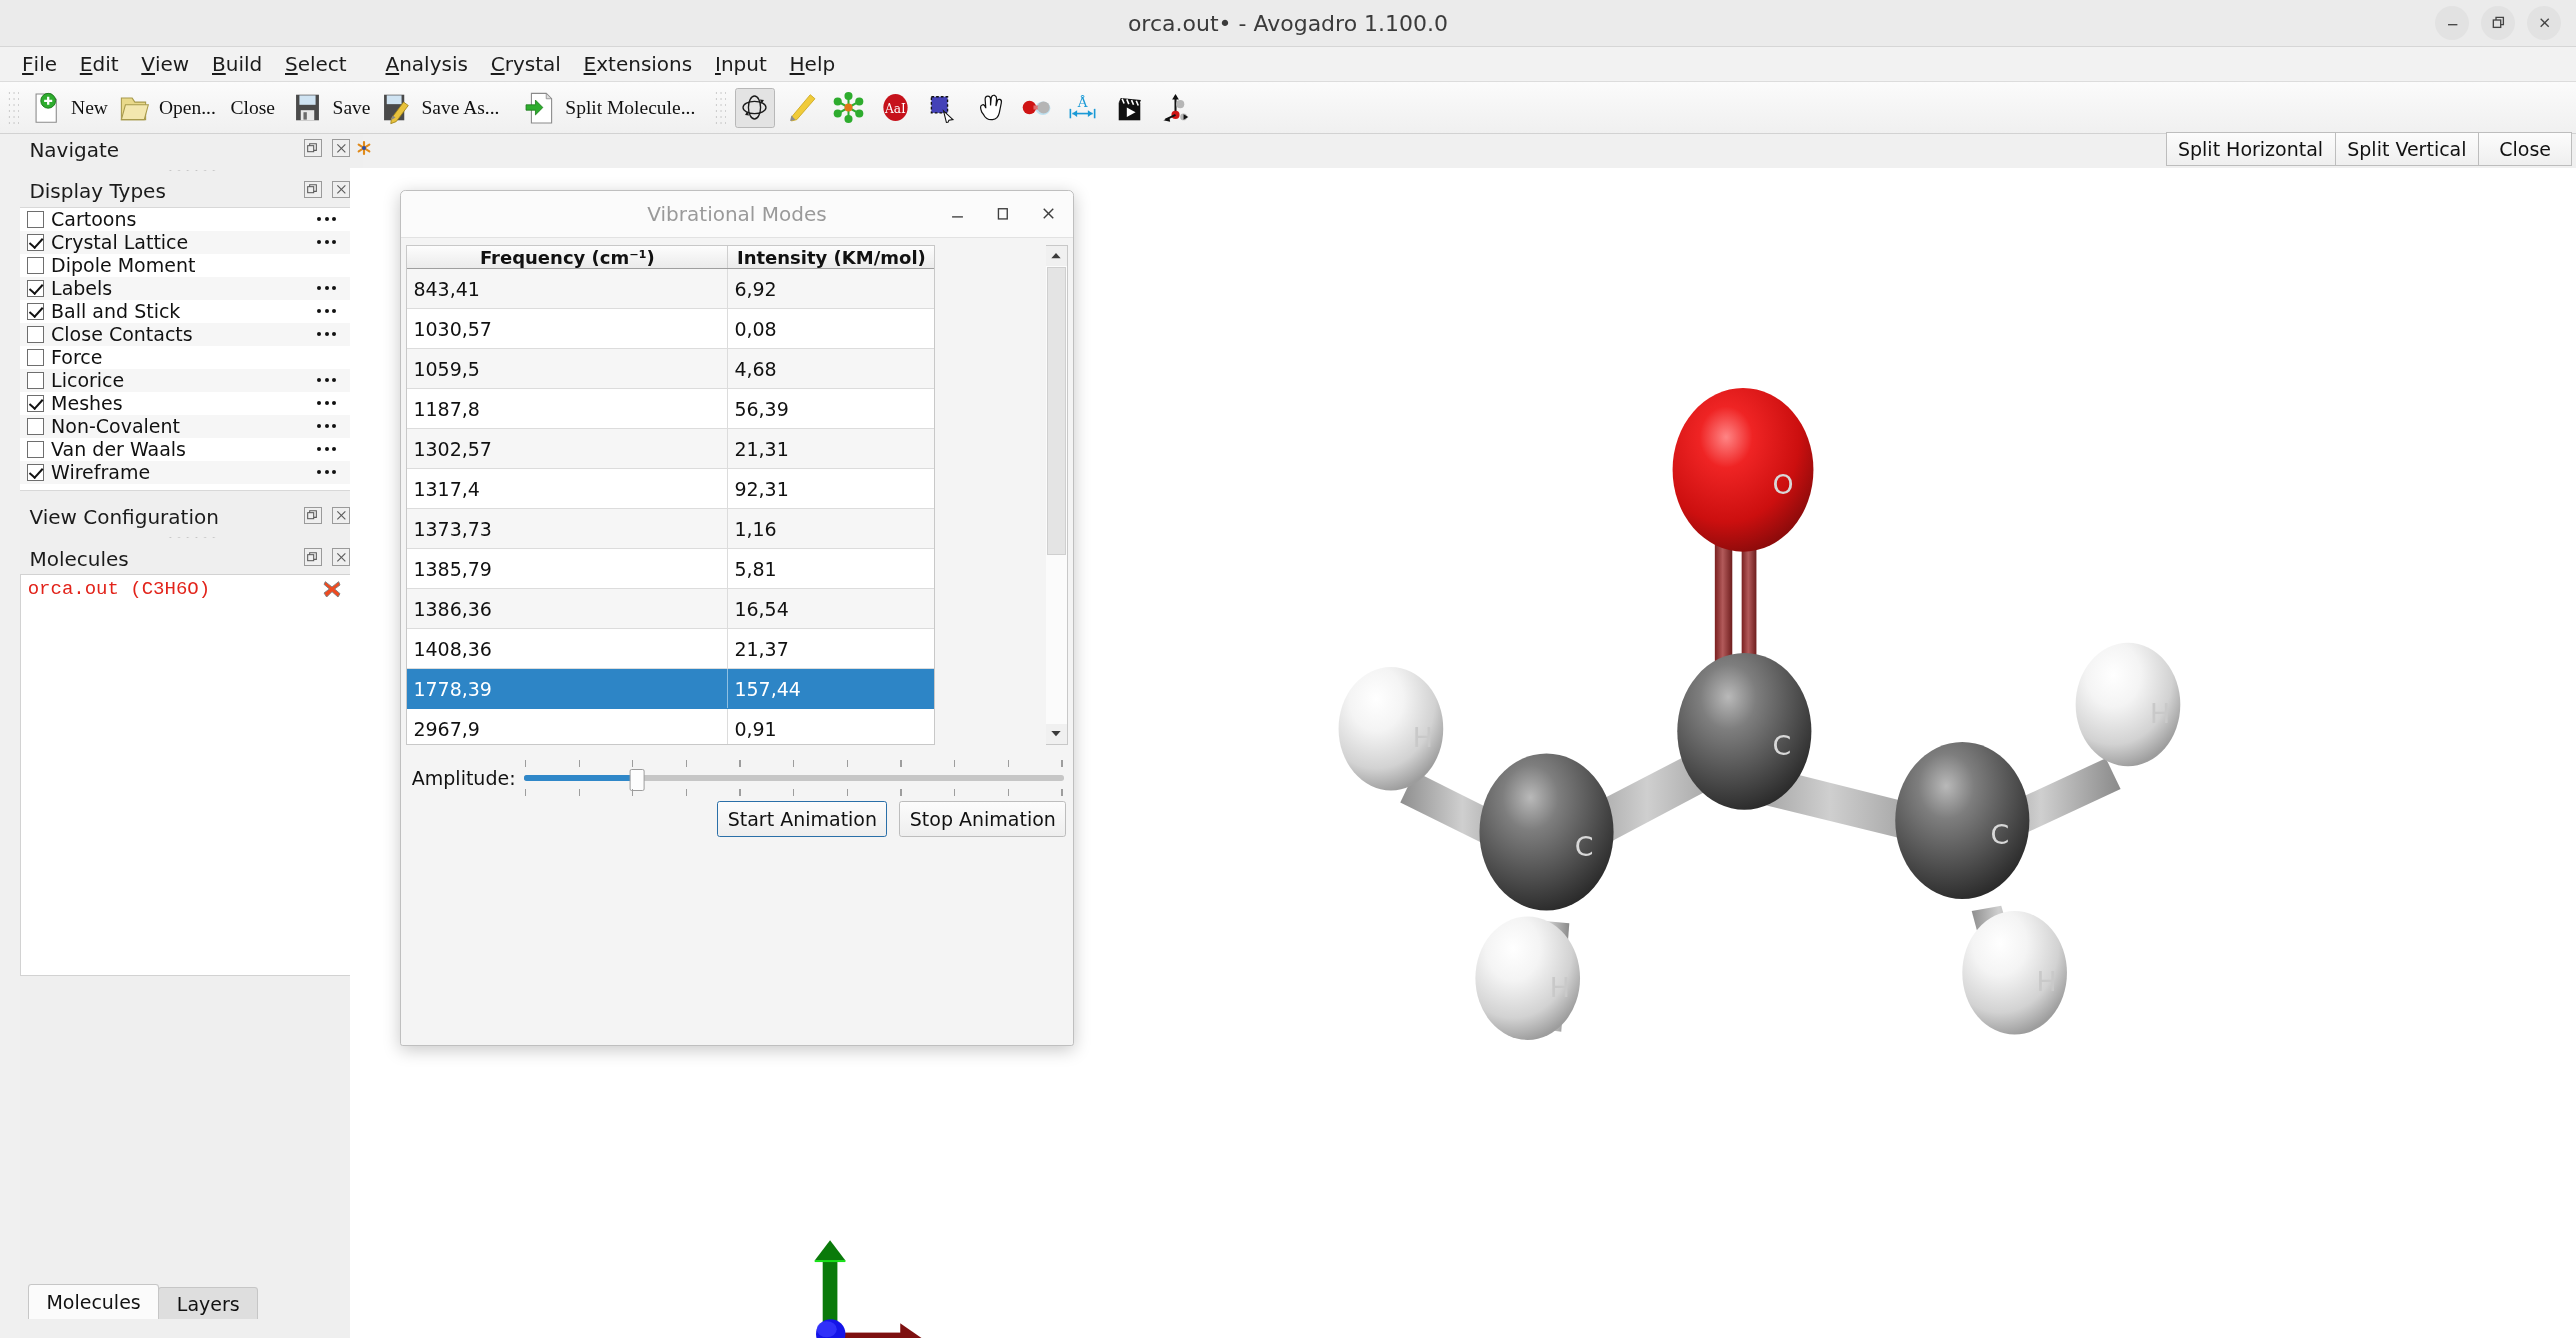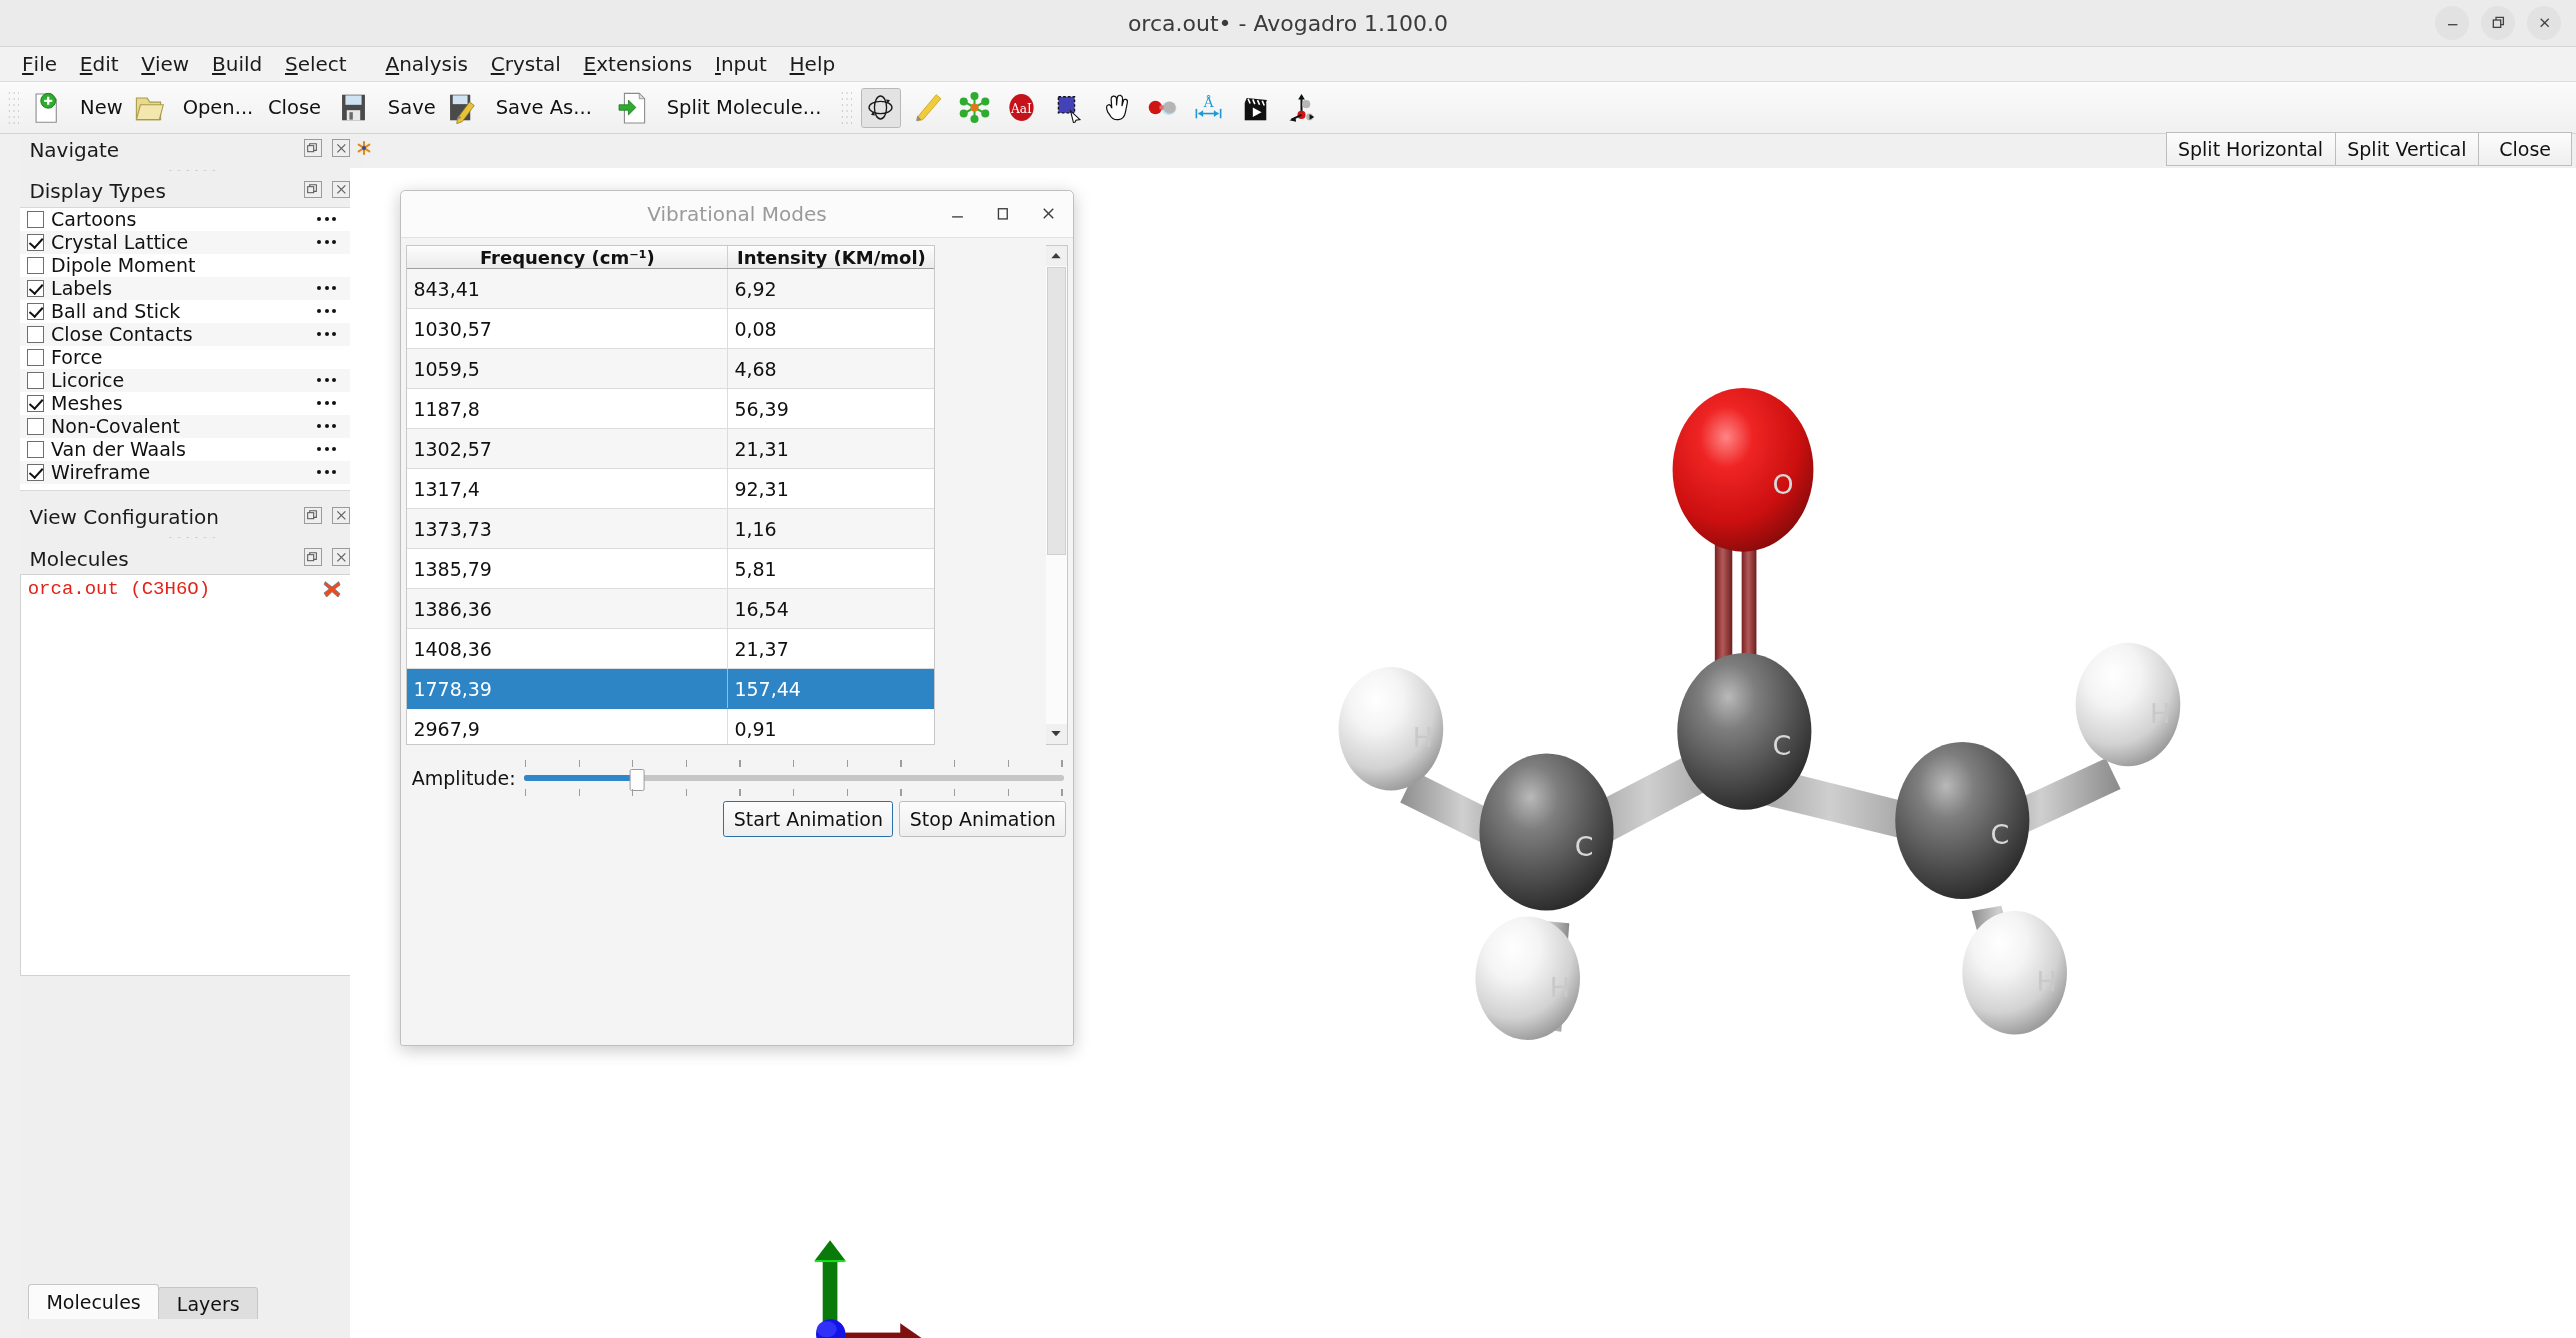--- a/index.html
+++ b/index.html
@@ -49,23 +49,24 @@
     background: linear-gradient(#fbfbfb, #f0f0f0);
     border-bottom: 0.7px solid #d2d2d2;
     display: flex; align-items: center;
   }
   .tb-grip {
     width: 12px; height: 36px; margin: 0 5.4px 0 6.7px;
     background-image: radial-gradient(#bdbdbd 0.8px, transparent 0.9px);
     background-size: 4.7px 6px; opacity: .85;
   }
   .tb-btn {
-    display: flex; align-items: center; gap: 17px;
+    display: flex; align-items: center; gap: 8px;
     height: 42px; padding: 0 4px; font-size: 19.5px; color: #111;
     white-space: nowrap;
+    font-family: Liberation Serif, serif;
   }
   .tb-icon { width: 35px; height: 35px; position: relative; flex: none; }
   .tb-tool { width: 40px; height: 40px; display:flex; align-items:center; justify-content:center; margin: 0 3.4px;}
   .tb-tool.active {
     background: #e3e3e3; border: 0.7px solid #b8b8b8; border-radius: 2.7px;
   }
 
   
   #leftdock {
     position: absolute; left: 0; top: 134px; width: 343px; height: 1205px;
@@ -235,21 +236,21 @@
     background: #2f87c8; border-radius: 2.7px;
   }
   #slider .handle {
     position: absolute; left: 21%; top: 10px; width: 14.8px; height: 21.5px;
     background: #fdfdfd; border: 0.7px solid #9c9c9c; border-radius: 2px;
     transform: translateX(-7.4px);
   }
 
   #anim-btns {
     position: absolute; right: 6.7px; top: 610px;
-    display: flex; gap: 6px;
+    display: flex; gap: 12px;
   }
   .abtn {
     height: 36px; padding: 0 9.4px; display: flex; align-items: center;
     font-size: 19px; color: #111; background: linear-gradient(#fcfcfc,#eeeeee);
     border: 0.7px solid #bdbdbd; border-radius: 2.7px;
   }
   .abtn.default { border: 1.3px solid #2a6fa8; }
 
   
   #axes { position: absolute; left: 443px; top: 1067px; width: 161px; height: 127px; }

